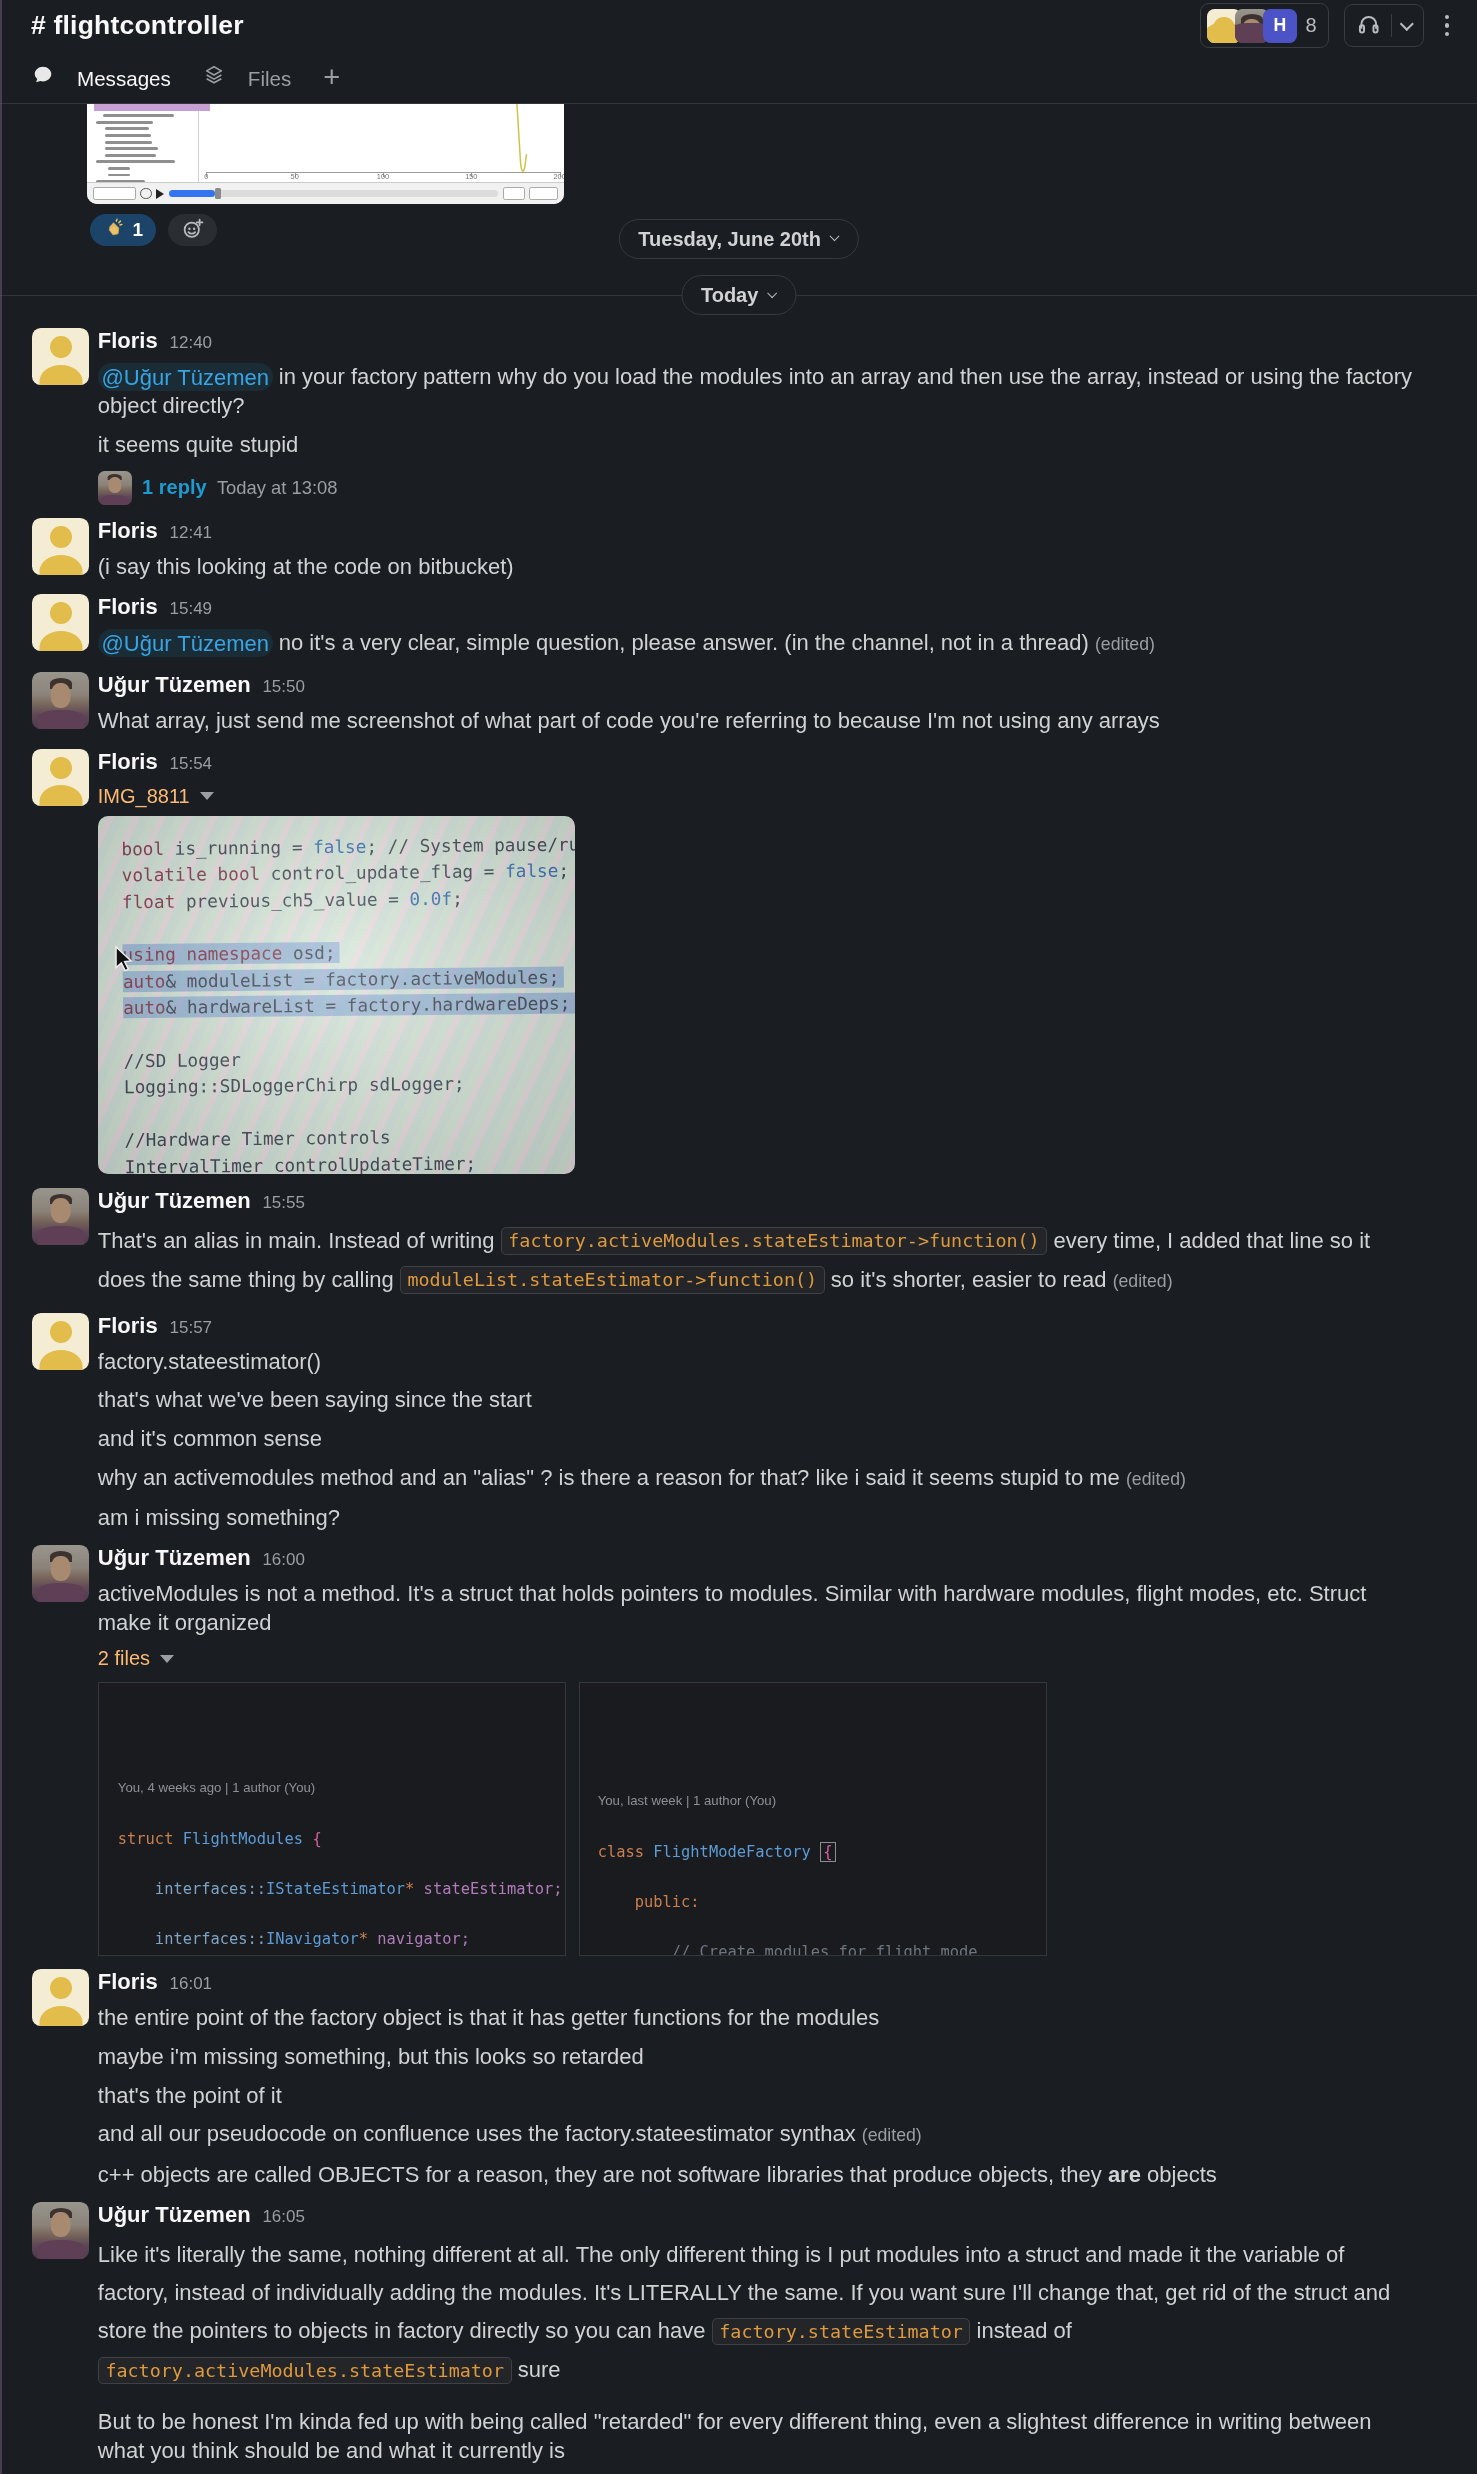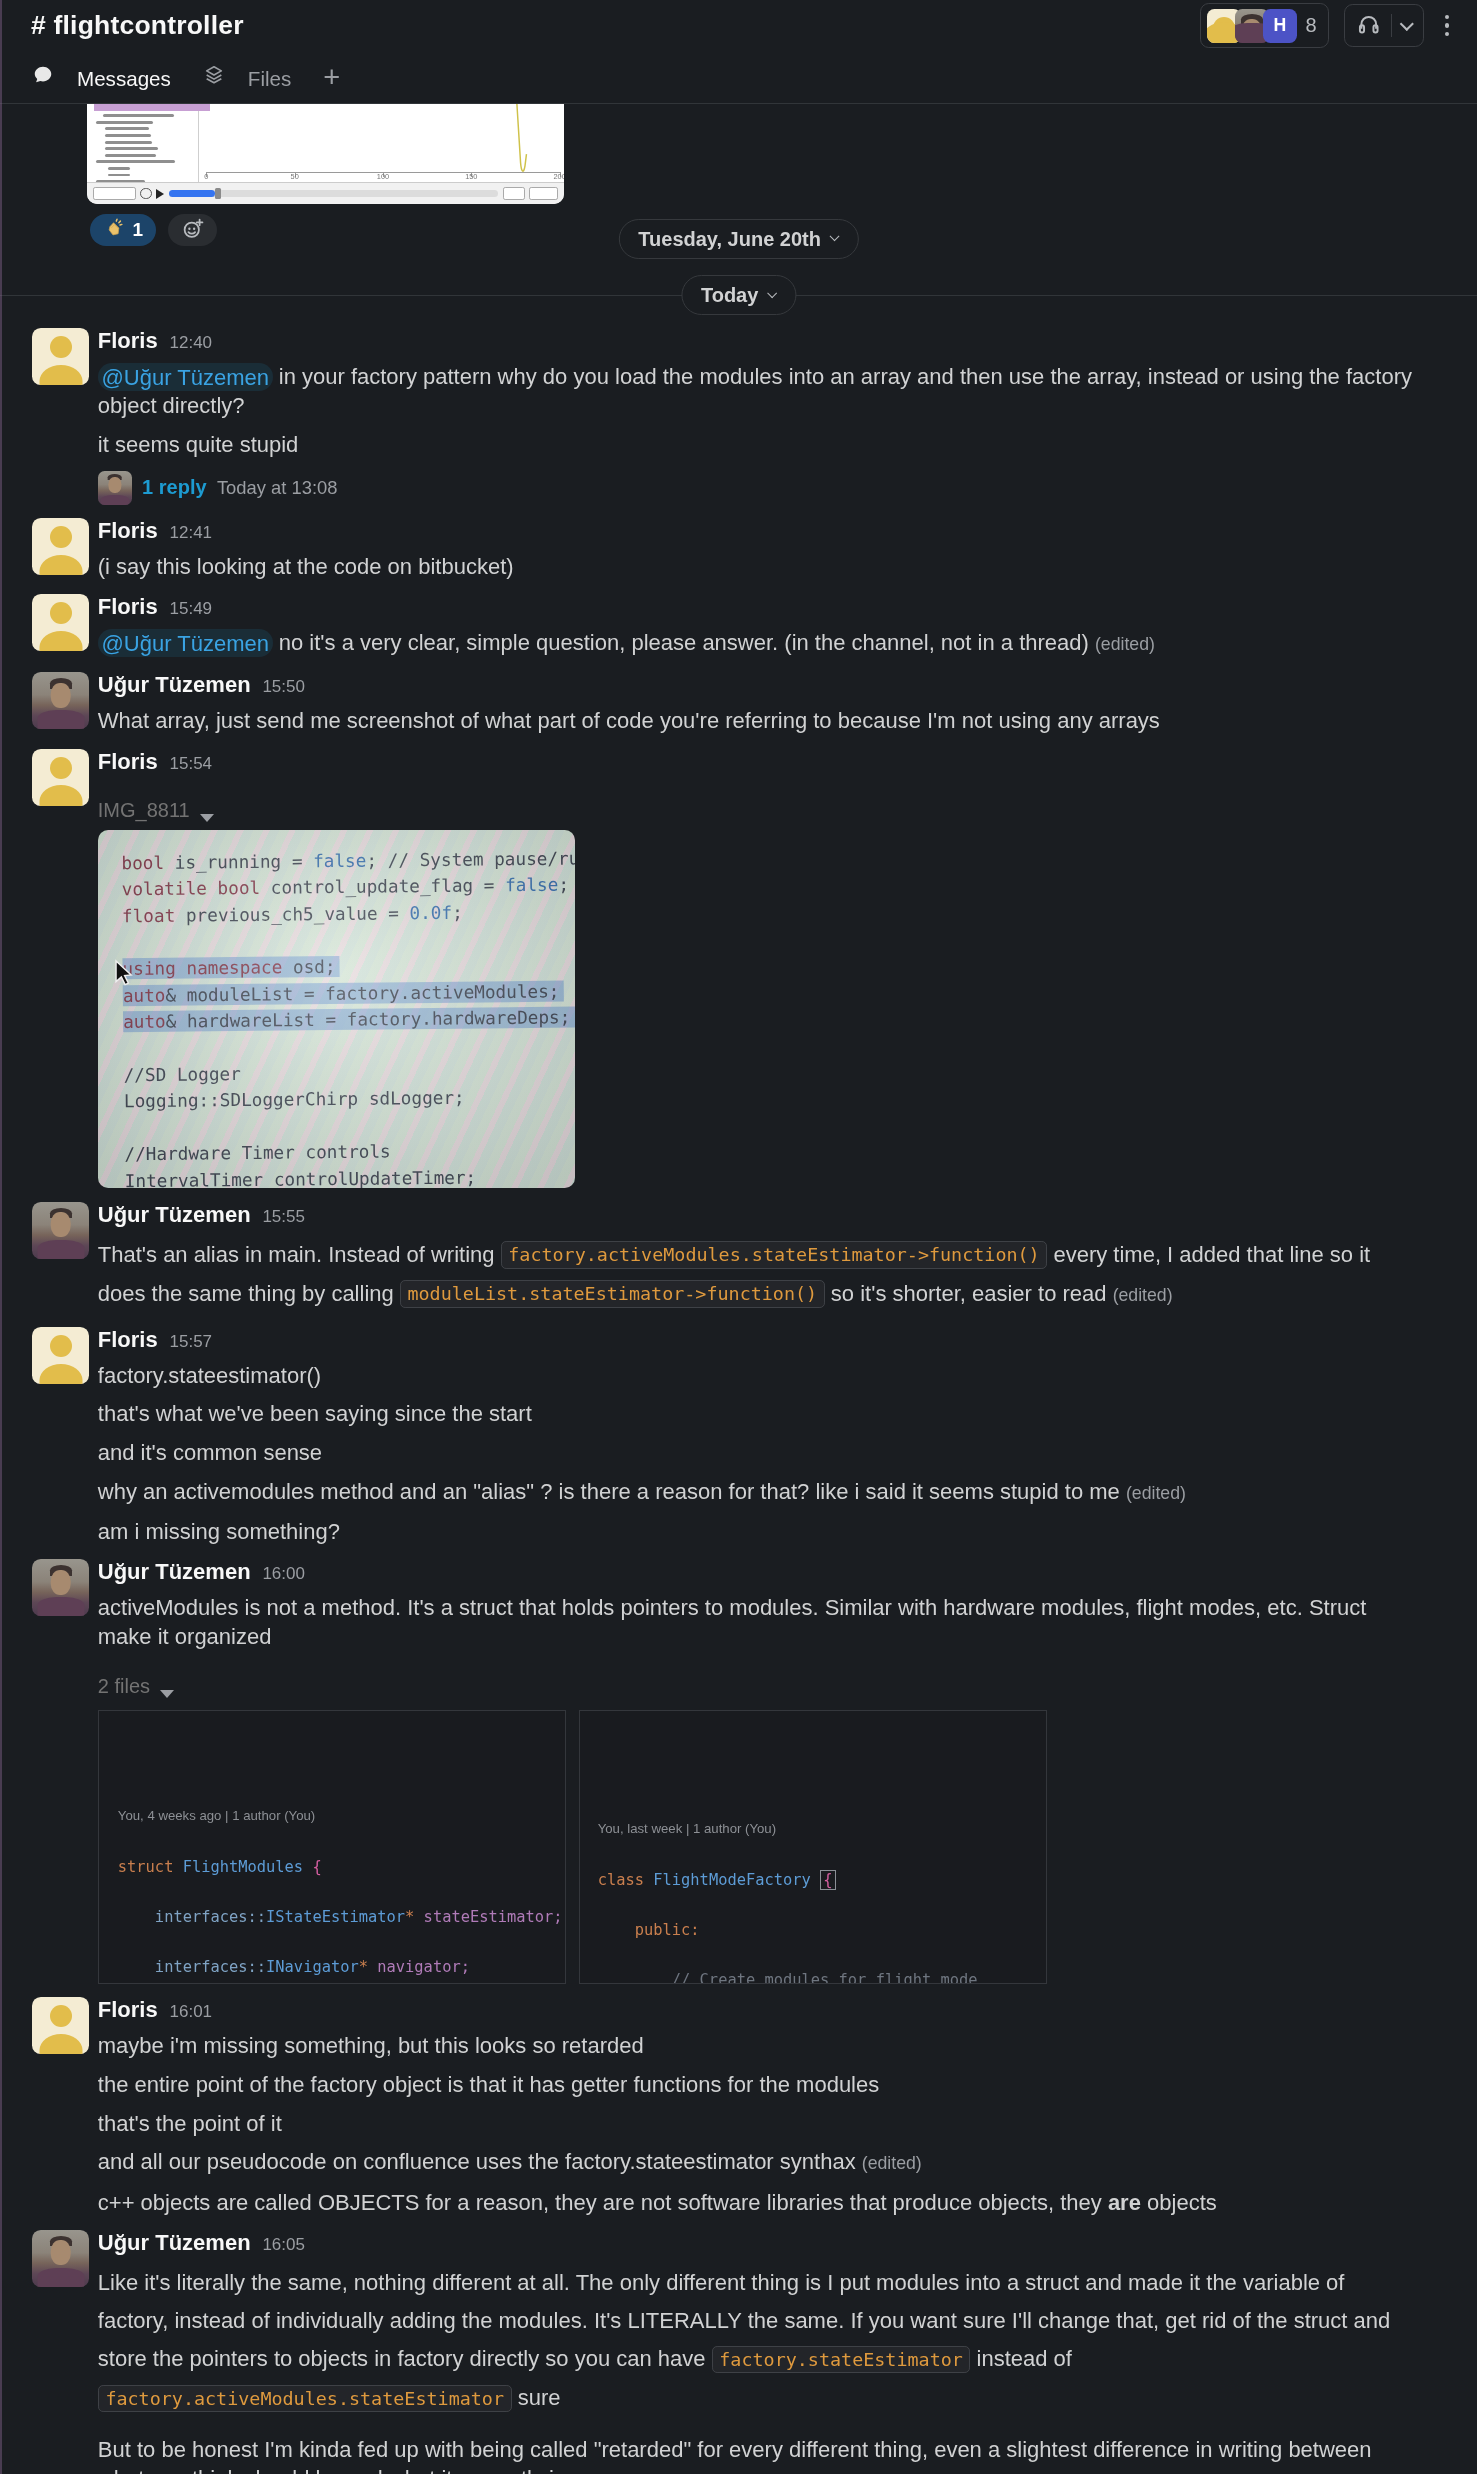--- a/index.html
+++ b/index.html
@@ -56,21 +56,21 @@
   .edited { color:#9b9ea3; font-size:17.7px; }
   .boldw { font-weight:bold; }
   .icode { font-family:"DejaVu Sans Mono", monospace; font-size:18.4px; color:#df9a3e; background:#232529; border:0.7px solid #3e4146; border-radius:5.1px; padding:2.2px 6.6px; white-space:nowrap; }
   .thread { display:flex; align-items:center; gap:10.3px; margin-top:11.8px; cursor:pointer; }
   .t-av { width:34px; height:34px; border-radius:6.6px; position:relative; overflow:hidden; flex:none; }
   .t-av .face { width:13.2px; height:16px; top:5.9px; }
   .t-av .hair { width:14.7px; height:6.6px; top:2.9px; }
   .t-av .shirt { width:29px; height:13.2px; }
   .t-replies { color:#1d9bd1; font-size:20px; font-weight:600; }
   .t-time { color:#9b9ea3; font-size:18.4px; }
-  .file-label { display:flex; align-items:flex-end; gap:10.3px; margin-top:24px; color:#737373; font-size:20px; cursor:pointer; }
+  .file-label { display:flex; align-items:center; gap:10.3px; margin-top:10px; color:#fdba74; font-size:20px; cursor:pointer; }
   .tri-down { width:0; height:0; border-left:7.4px solid transparent; border-right:7.4px solid transparent; border-top:8.8px solid #9b9ea3; }
 
   
   .fri-pill { position:absolute; top:115px; left:50%; transform:translateX(-50%); z-index:6; }
   .date-pill { height:40px; display:inline-flex; align-items:center; gap:10.3px; padding:0 19px; background:#1a1d21; border:0.7px solid #36393d; border-radius:20px; font-size:20px; font-weight:600; color:#d1d2d3; cursor:pointer; }
   .date-pill .chev { width:7.4px; height:7.4px; border-width:1.8px; border-color:#b8bbbf; }
   .divider { position:relative; height:40px; margin-top:29px; }
   .divider .line { position:absolute; top:20px; left:0; right:0; height:0.7px; background:#313539; }
   .divider .date-pill { position:absolute; top:0; left:50%; transform:translateX(-50%); }
 
@@ -467,22 +467,22 @@
   <div class="msg">
     <div class="av av-floris">
         <div class="head"></div>
         <div class="shoulders"></div>
       </div>
     <div class="m-body">
       <div class="m-head">
           <span class="m-user">Floris</span>
           <span class="m-time">16:01</span>
         </div>
+      <div class="m-p">the entire point of the factory object is that it has getter functions for the modules</div>
       <div class="m-p">maybe i'm missing something, but this looks so retarded</div>
-      <div class="m-p">the entire point of the factory object is that it has getter functions for the modules</div>
       <div class="m-p">that's the point of it</div>
       <div class="m-p"><span>and all our pseudocode on confluence uses the factory.stateestimator synthax </span><span class="edited">(edited)</span></div>
       <div class="m-p"><span>c++ objects are called OBJECTS for a reason, they are not software libraries that produce objects, they </span><span class="boldw">are</span><span> objects</span></div>
     </div>
   </div>
 
   <div class="msg">
     <div class="av av-ugur">
         <div class="hair"></div>
         <div class="face"></div>

